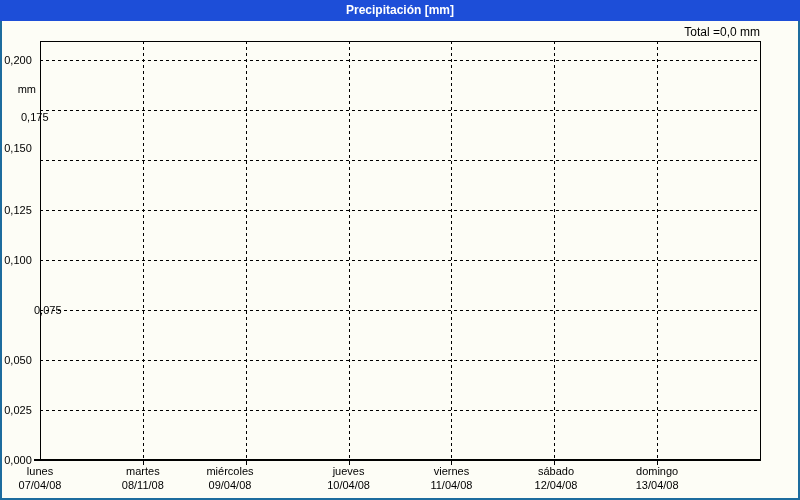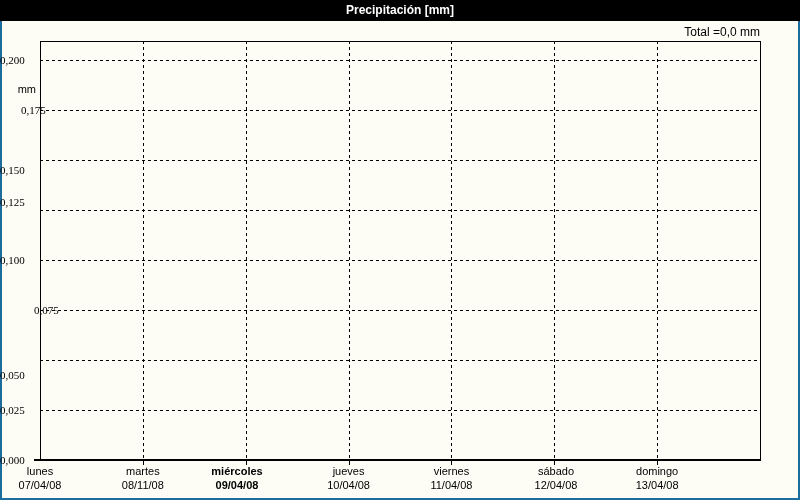--- a/index.html
+++ b/index.html
@@ -8,37 +8,37 @@
     position:relative;
     width:800px; height:500px;
     background:#fdfdf6;
     font-family:"Liberation Sans", sans-serif;
     color:#000;
     overflow:hidden;
     box-shadow: inset 0 0 0 2px #1d6c9e;
   }
   .titlebar {
     position:absolute; left:0; top:0; width:800px; height:21px;
-    background:#000000;
+    background:#1d4ed8;
     color:#fff;
     font-size:12px; font-weight:bold;
     text-align:center; line-height:21px;
   }
   .total-label {
     position:absolute; right:40px; top:25px;
     font-size:12px; text-align:left; white-space:nowrap;
   }
   .unit-label {
     position:absolute; left:0; top:40px; width:36px;
     font-size:11px; text-align:right; line-height:13px;margin-top:43px;
   }
   .plot-svg { position:absolute; left:0; top:0; }
   .ylab {
     position:absolute; left:0; width:36px;
-    font-size:11px; line-height:14px; text-align:left; white-space:nowrap;font-family:Liberation Serif, serif;
+    font-size:11px; line-height:14px; text-align:center; white-space:nowrap;
   }
   .xlab {
     position:absolute; width:110px; top:464px;
     font-size:11px; line-height:14px; text-align:center; white-space:nowrap;
   }
   .xlab .day { display:block; }
   .xlab .date { display:block; }
 </style>
 </head>
 <body>
@@ -75,38 +75,38 @@
       <line x1="246.5" y1="461" x2="246.5" y2="465" stroke="#000000" stroke-width="1"></line>
       <line x1="349.5" y1="461" x2="349.5" y2="465" stroke="#000000" stroke-width="1"></line>
       <line x1="451.5" y1="461" x2="451.5" y2="465" stroke="#000000" stroke-width="1"></line>
       <line x1="554.5" y1="461" x2="554.5" y2="465" stroke="#000000" stroke-width="1"></line>
       <line x1="657.5" y1="461" x2="657.5" y2="465" stroke="#000000" stroke-width="1"></line>
     </svg>
 
   <div id="ylabels">
       <div class="ylab" style="top: 453px;">0,000</div>
       <div class="ylab" style="top: 403px;">0,025</div>
-      <div class="ylab" style="top: 368px;">0,050</div>
+      <div class="ylab" style="top: 353px;">0,050</div>
       <div class="ylab" style="top: 303px; padding-left: 34px;">0,075</div>
       <div class="ylab" style="top: 253px;">0,100</div>
-      <div class="ylab" style="top: 195px;">0,125</div>
-      <div class="ylab" style="top: 163px;">0,150</div>
-      <div class="ylab" style="top: 103px; padding-left: 21px;">0,175</div>
+      <div class="ylab" style="top: 203px;">0,125</div>
+      <div class="ylab" style="top: 141px;">0,150</div>
+      <div class="ylab" style="top: 110px; padding-left: 21px;">0,175</div>
       <div class="ylab" style="top: 53px;">0,200</div>
     </div>
   <div id="xlabels">
       <div class="xlab" style="left: -15px;">
         <span class="day">lunes</span>
         <span class="date">07/04/08</span>
       </div>
       <div class="xlab" style="left: 87.8571px;">
         <span class="day">martes</span>
         <span class="date">08/11/08</span>
       </div>
-      <div class="xlab" style="left: 182px; font-weight: bold;">
+      <div class="xlab" style="left: 175px;">
         <span class="day">miércoles</span>
         <span class="date">09/04/08</span>
       </div>
       <div class="xlab" style="left: 293.571px;">
         <span class="day">jueves</span>
         <span class="date">10/04/08</span>
       </div>
       <div class="xlab" style="left: 396.429px;">
         <span class="day">viernes</span>
         <span class="date">11/04/08</span>

